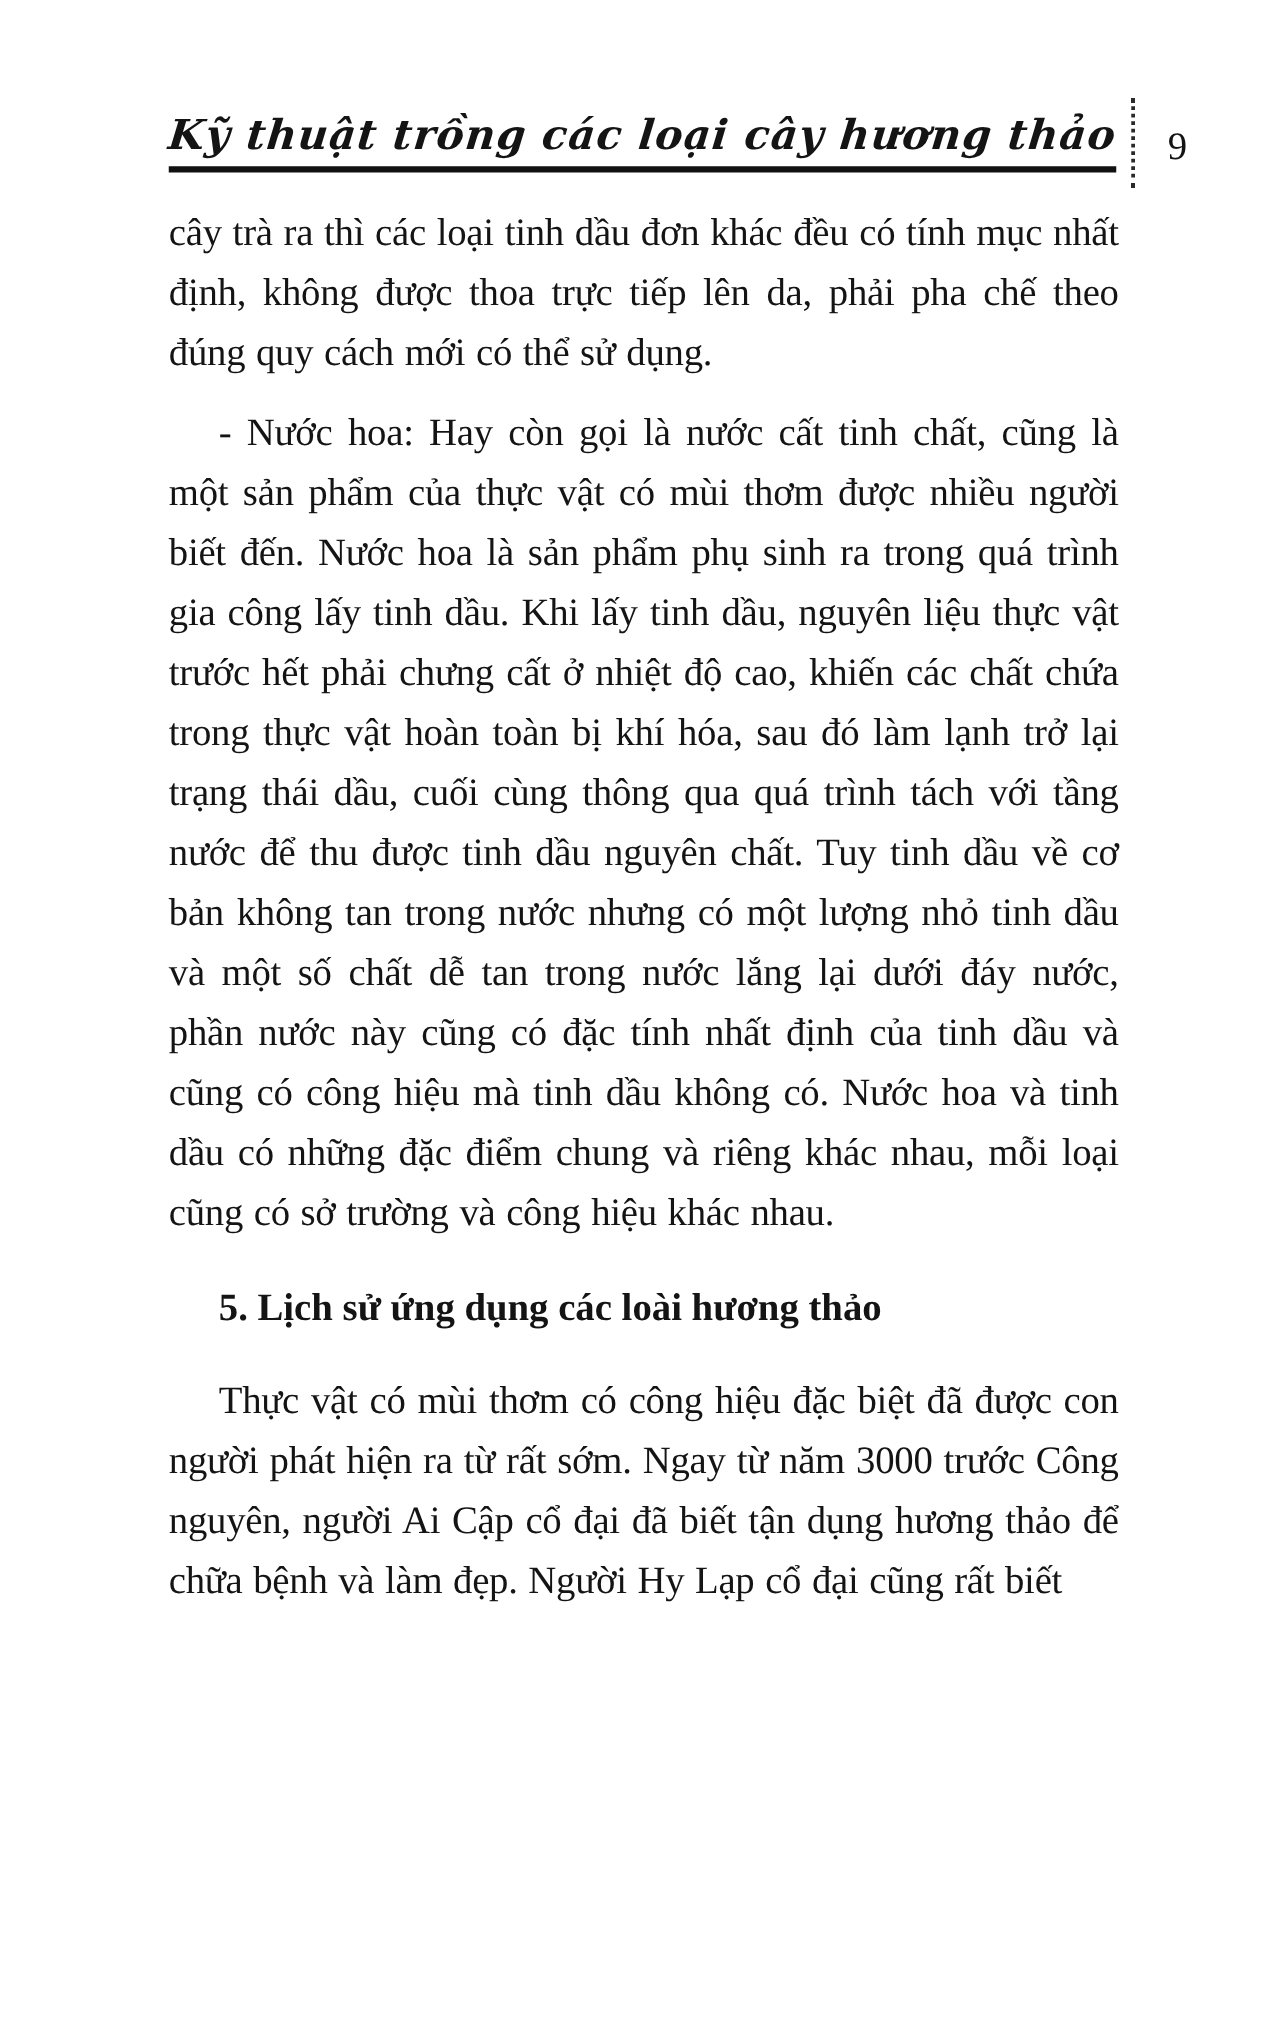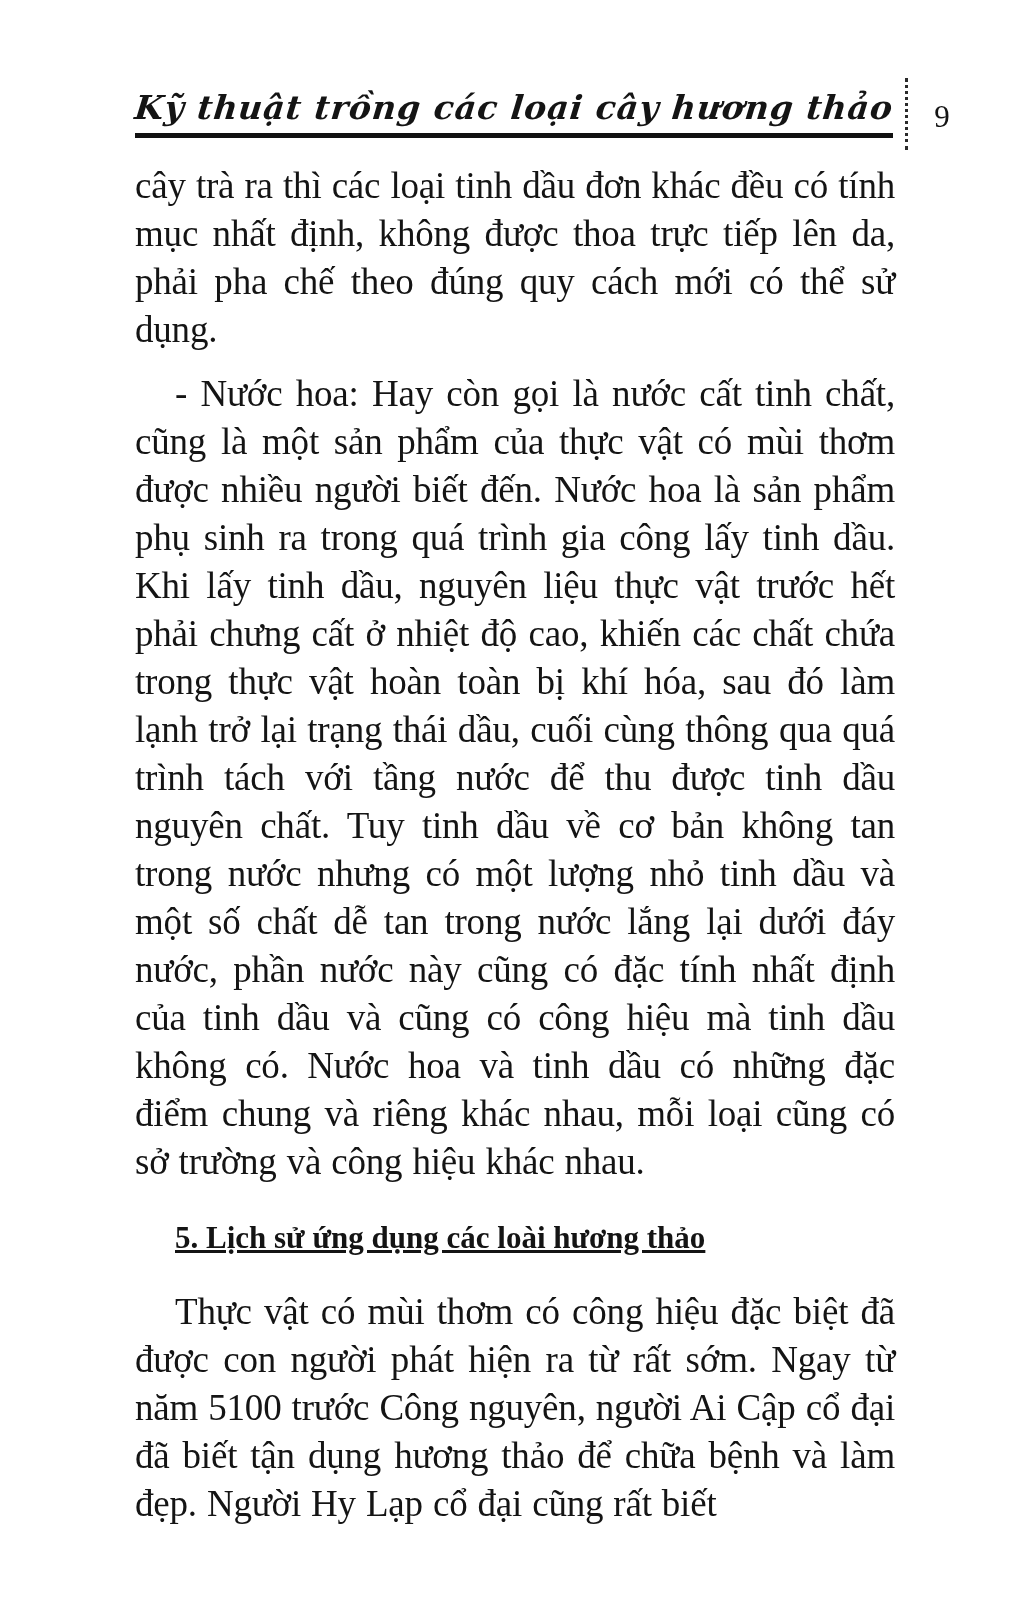--- a/index.html
+++ b/index.html
@@ -56,40 +56,39 @@
     margin-left: 26px;
     margin-bottom: 6px;
     line-height: 1;
   }
 
   
   .body-text {
     margin-top: 24px;
   }
   .para {
-    font-size: 37px;
+    font-size: 31px;
     line-height: 48px;
     text-align: justify;
     text-justify: inter-word;
     margin: 0 0 16px 0;
     text-indent: 40px;
     letter-spacing: -0.2px;
     word-spacing: 1px;
   }
   .para.no-indent {
     text-indent: 0;
   }
   .section-heading {
     font-size: 31px;
     line-height: 48px;
     font-weight: bold;
     margin: 28px 0 26px 0;
     padding-left: 40px;
     letter-spacing: 0;
-    text-decoration: underline;
   }
 </style>
 </head>
 <body>
 
 <div class="page">
 
   <header class="running-header">
     <div class="header-left">
       <span class="header-title">Kỹ thuật trồng các loại cây hương thảo</span>
@@ -100,16 +99,16 @@
 
   <main class="body-text">
 
     <p class="para no-indent">cây trà ra thì các loại tinh dầu đơn khác đều có tính mục nhất định, không được thoa trực tiếp lên da, phải pha chế theo đúng quy cách mới có thể sử dụng.</p>
 
 
     <p class="para">- Nước hoa: Hay còn gọi là nước cất tinh chất, cũng là một sản phẩm của thực vật có mùi thơm được nhiều người biết đến. Nước hoa là sản phẩm phụ sinh ra trong quá trình gia công lấy tinh dầu. Khi lấy tinh dầu, nguyên liệu thực vật trước hết phải chưng cất ở nhiệt độ cao, khiến các chất chứa trong thực vật hoàn toàn bị khí hóa, sau đó làm lạnh trở lại trạng thái dầu, cuối cùng thông qua quá trình tách với tầng nước để thu được tinh dầu nguyên chất. Tuy tinh dầu về cơ bản không tan trong nước nhưng có một lượng nhỏ tinh dầu và một số chất dễ tan trong nước lắng lại dưới đáy nước, phần nước này cũng có đặc tính nhất định của tinh dầu và cũng có công hiệu mà tinh dầu không có. Nước hoa và tinh dầu có những đặc điểm chung và riêng khác nhau, mỗi loại cũng có sở trường và công hiệu khác nhau.</p>
 
     <h2 class="section-heading">5. Lịch sử ứng dụng các loài hương thảo</h2>
 
-    <p class="para">Thực vật có mùi thơm có công hiệu đặc biệt đã được con người phát hiện ra từ rất sớm. Ngay từ năm 5100 trước Công nguyên, người Ai Cập cổ đại đã biết tận dụng hương thảo để chữa bệnh và làm đẹp. Người Hy Lạp cổ đại cũng rất biết</p>
+    <p class="para">Thực vật có mùi thơm có công hiệu đặc biệt đã được con người phát hiện ra từ rất sớm. Ngay từ năm 3000 trước Công nguyên, người Ai Cập cổ đại đã biết tận dụng hương thảo để chữa bệnh và làm đẹp. Người Hy Lạp cổ đại cũng rất biết</p>
 
   </main>
 </div>
 
 </body></html>

